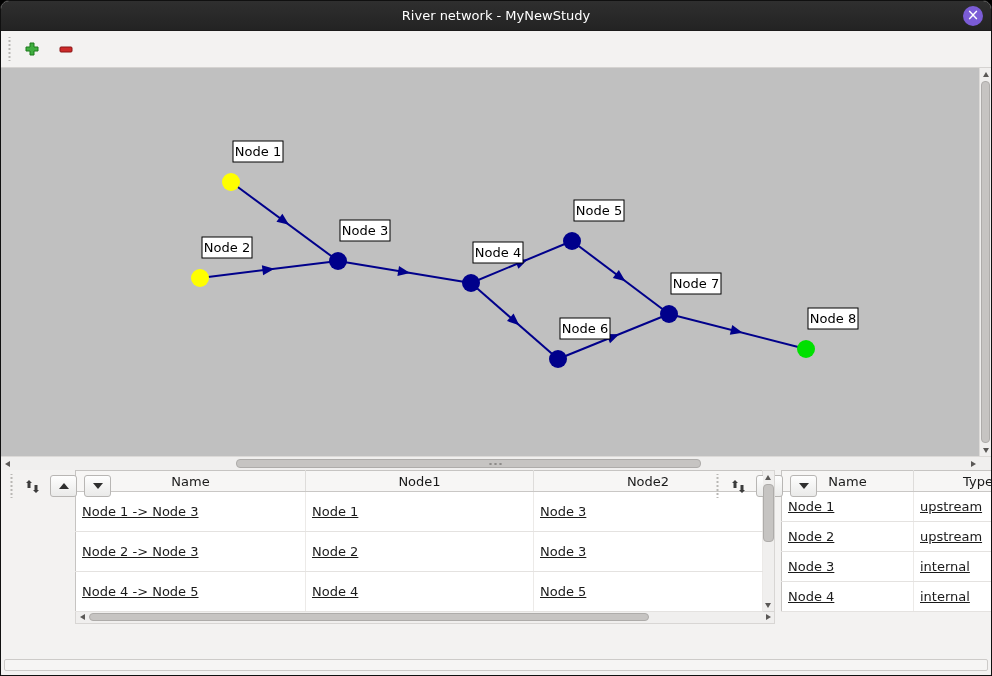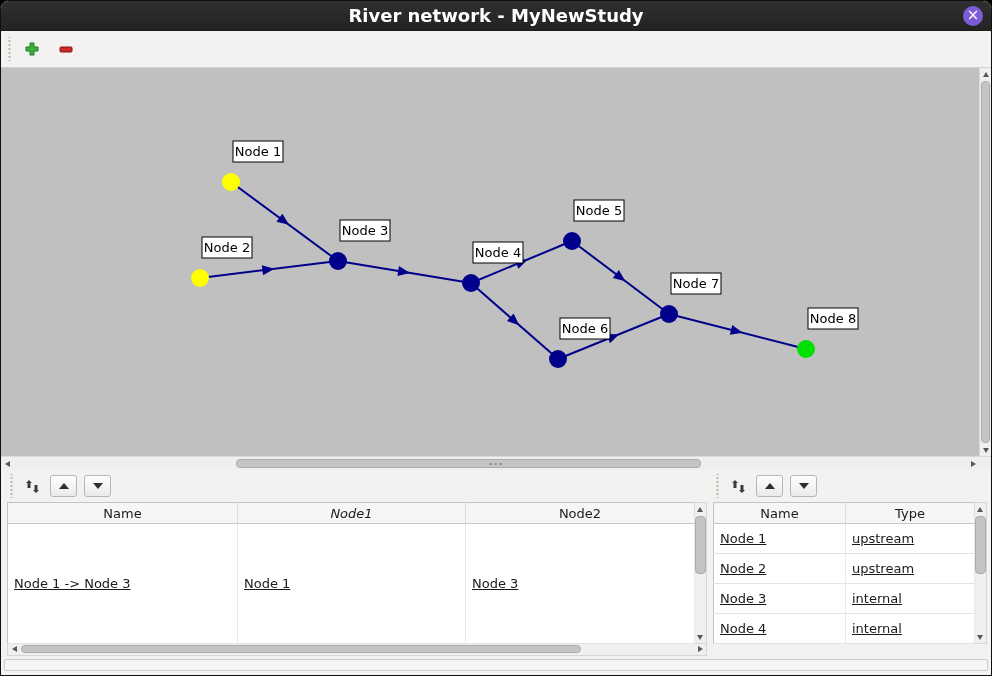--- a/index.html
+++ b/index.html
@@ -1,21 +1,21 @@
 <!DOCTYPE html>
 <html><head>
 <meta charset="utf-8">
 <style>
   * { margin:0; padding:0; box-sizing:border-box; }
   html,body { width:992px; height:676px; background:#000; font-family:"DejaVu Sans","Liberation Sans",sans-serif; font-size:13px; color:#1a1a1a; }
   .window { width:992px; height:676px; border:1px solid #101010; border-radius:9px 9px 2px 2px; overflow:hidden; background:#f3f2f1; display:flex; flex-direction:column; }
 
   
   .titlebar { flex:0 0 30px; background:linear-gradient(#2f2f2f,#232323); border-bottom:1px solid #1b1b1b; color:#fff; display:flex; align-items:center; justify-content:center; position:relative; }
-  .title { font-weight:bold; font-size:18px; }
+  .title { font-weight:normal; font-size:13px; }
   .close-btn { position:absolute; right:8px; top:50%; transform:translateY(-50%); width:20px; height:20px; border-radius:50%; background:#7b5cd6; color:#fff; display:flex; align-items:center; justify-content:center; cursor:pointer; }
   .close-btn span { font-size:15px; line-height:1; margin-top:-1px; }
 
   
   .toolbar { flex:0 0 37px; background:#f3f2f1; border-bottom:1px solid #d5d3d1; display:flex; align-items:center; padding-left:6px; gap:6px; }
   .tb-handle { width:5px; height:24px; background-image:radial-gradient(circle,#b9b7b4 1px,transparent 1.3px); background-size:4px 4px; background-position:center; }
   .tb-btn { width:28px; height:28px; background:transparent; border:1px solid transparent; border-radius:3px; display:flex; align-items:center; justify-content:center; cursor:pointer; }
 
   
   .canvas-row { flex:0 0 388px; display:flex; }
@@ -29,39 +29,39 @@
   .sb-corner { width:12px; background:#f0efee; }
   .sb-btn { width:12px; height:12px; display:flex; align-items:center; justify-content:center; position:absolute; }
   .sb-thumb { position:absolute; background:#c6c4c2; border:1px solid #aeacaa; border-radius:4px; }
   .tri-up    { width:0; height:0; border-left:3.5px solid transparent; border-right:3.5px solid transparent; border-bottom:5px solid #5a5856; }
   .tri-down  { width:0; height:0; border-left:3.5px solid transparent; border-right:3.5px solid transparent; border-top:5px solid #5a5856; }
   .tri-left  { width:0; height:0; border-top:3.5px solid transparent; border-bottom:3.5px solid transparent; border-right:5px solid #5a5856; }
   .tri-right { width:0; height:0; border-top:3.5px solid transparent; border-bottom:3.5px solid transparent; border-left:5px solid #5a5856; }
   .splitter-dots { position:absolute; left:487px; top:5px; width:16px; height:4px; background-image:radial-gradient(circle,#8d8b89 1px,transparent 1.3px); background-size:5px 4px; }
 
   
-  .bottom { flex:1; display:flex; flex-direction:column; background:#f3f2f1; }
+  .bottom { flex:1; display:flex; flex-direction:row; background:#f3f2f1;gap:36px; }
   .panel-toolbars { flex:0 0 32px; position:relative; }
   .tools { position:absolute; top:4px; display:flex; align-items:center; gap:7px; }
   .left-tools { left:8px; }
   .right-tools { left:714px; }
   .pt-flat { width:22px; height:22px; background:transparent; border:none; display:flex; align-items:center; justify-content:center; cursor:pointer; }
   .pt-btn { width:27px; height:22px; background:linear-gradient(#fefefe,#eaeae9); border:1px solid #b8b6b4; border-radius:3px; display:flex; align-items:center; justify-content:center; cursor:pointer; }
   .tri-up-b   { width:0; height:0; border-left:5px solid transparent; border-right:5px solid transparent; border-bottom:6px solid #2e2e2e; }
   .tri-down-b { width:0; height:0; border-left:5px solid transparent; border-right:5px solid transparent; border-top:6px solid #2e2e2e; }
 
   .tables { display:flex; align-items:flex-start; }
   .table-group { margin-left:6px; }
   .tg-row { display:flex; }
   table { border-collapse:collapse; table-layout:fixed; background:#fff; border:1px solid #c6c4c2; }
   #links-table { width:688px; }
   #nodes-table { width:262px; }
   th { height:21px; background:#f7f6f5; border-right:1px solid #dedcda; border-bottom:1px solid #c9c7c5; font-weight:normal; text-align:center; font-size:13px; overflow:hidden; }
   td { height:29px; border-right:1px solid #eceae8; border-bottom:1px solid #e4e2e0; padding:0 6px; font-size:13px; white-space:nowrap; overflow:hidden;text-decoration:underline; }
-  #links-table th:nth-child(1){ width:230px; } #links-table th:nth-child(2){ width:228px;font-style:italic; }
+  #links-table th:nth-child(1){ width:230px; } #links-table th:nth-child(2){ width:228px; }
   #nodes-table th:nth-child(1){ width:132px; }
   .tvscroll { width:12px; height:142px; position:relative; background:#f0efee; border:1px solid #d8d6d4; border-left:none; }
   .thscroll { width:700px; height:12px; position:relative; background:#f0efee; border:1px solid #d8d6d4; border-top:none; }
 
   
   .statusbar { flex:0 0 18px; background:#f3f2f1; padding:2px 3px; }
   .status-inner { height:12px; border:1px solid #cdcbc9; border-radius:2px; background:#f6f5f4; }
 </style>
 </head>
 <body>
@@ -204,20 +204,30 @@
                   <th>Node1</th>
                   <th>Node2</th>
                 </tr>
               </thead>
               <tbody>
                 <tr>
                   <td>Node 1 -&gt; Node 3</td>
                   <td>Node 1</td>
                   <td>Node 3</td>
                 </tr>
+                <tr>
+                  <td>Node 2 -&gt; Node 3</td>
+                  <td>Node 2</td>
+                  <td>Node 3</td>
+                </tr>
+                <tr>
+                  <td>Node 4 -&gt; Node 5</td>
+                  <td>Node 4</td>
+                  <td>Node 5</td>
+                </tr>
               </tbody>
             </table>
           <div class="tvscroll">
             <div class="sb-btn" style="top:0;left:-1px;">
                 <span class="tri-up"></span>
               </div>
             <div class="sb-thumb" style="top:13px;height:58px;left:0;right:0;"></div>
             <div class="sb-btn" style="bottom:0;left:-1px;">
                 <span class="tri-down"></span>
               </div>

